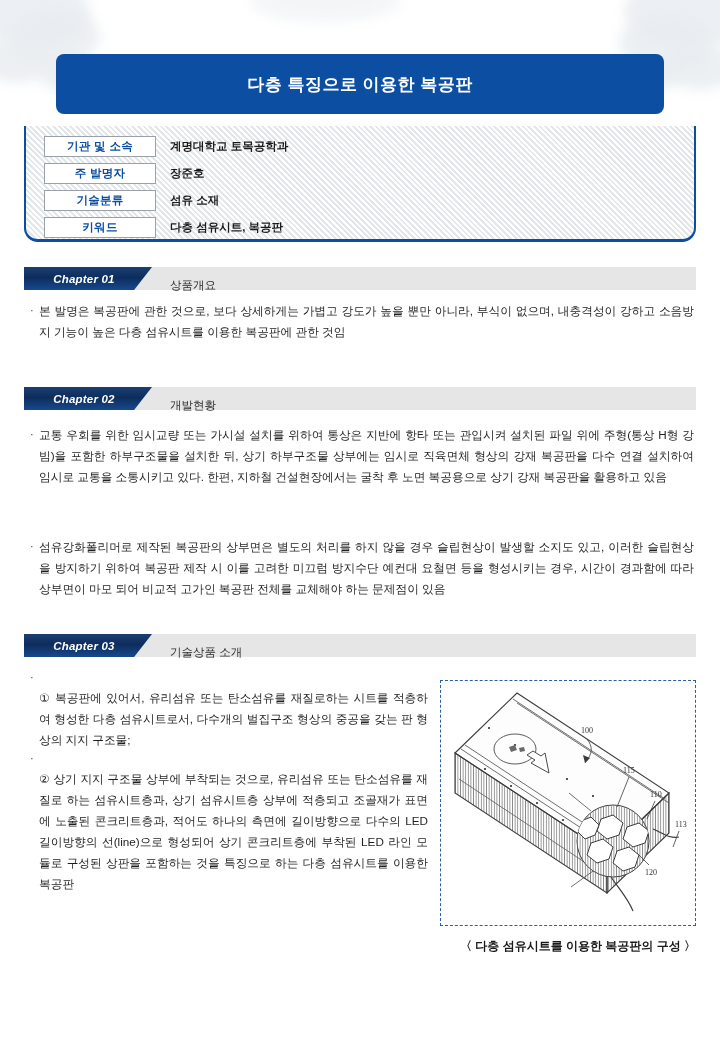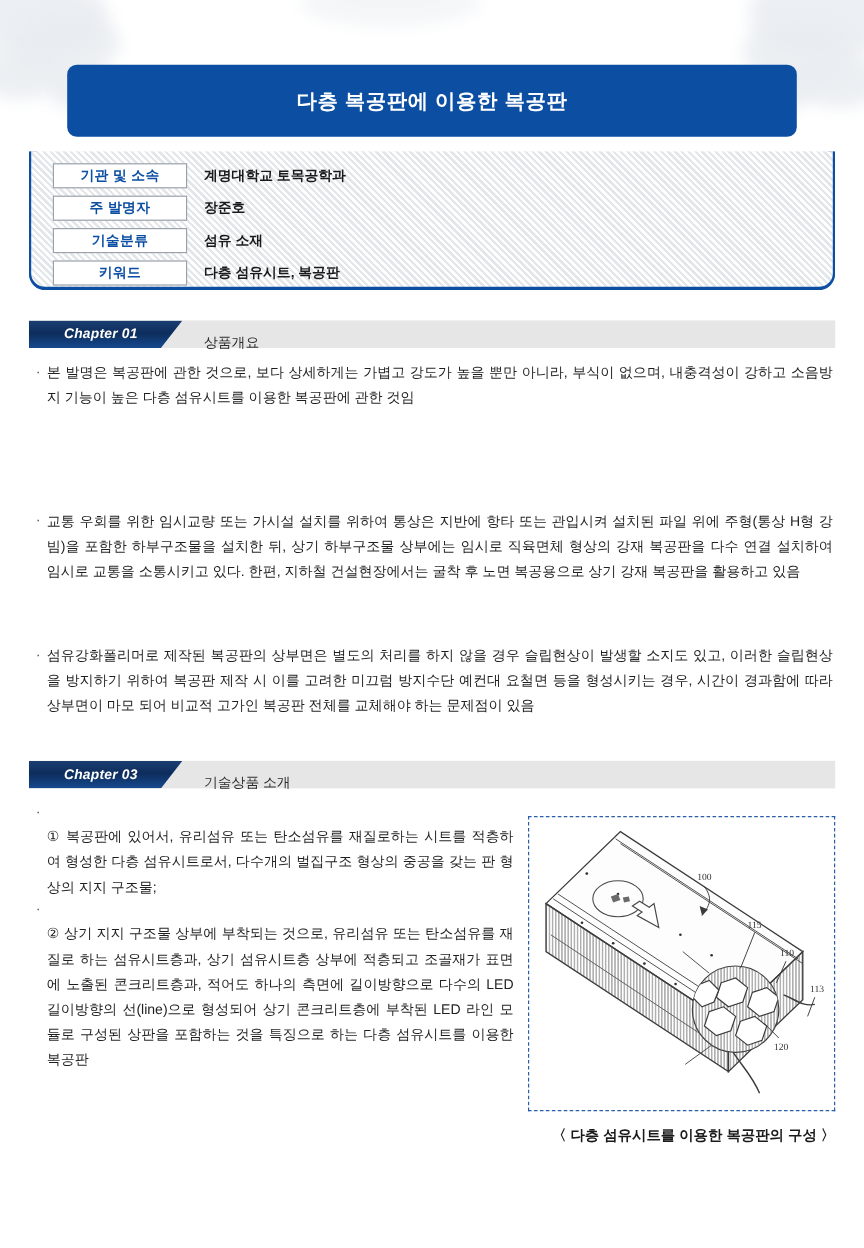--- a/index.html
+++ b/index.html
@@ -185,21 +185,21 @@
     <div class="cloud cl3"></div>
     <div class="cloud cl4"></div>
     <div class="cloud cl5"></div>
     <div class="cloud cl6"></div>
     <div class="cloud cl7"></div>
     <div class="cloud cl8"></div>
     <div class="cloud cl9"></div>
   </div>
 
   <div class="title-banner">
-    <span>다층 복공판에 이용한 복공판</span>
+    <span>다층 특징으로 이용한 복공판</span>
   </div>
 
   <div class="info-panel">
 
     <div class="info-row">
       <div class="info-label">기관 및 소속</div>
       <div class="info-value">계명대학교 토목공학과</div>
     </div>
 
     <div class="info-row">
@@ -224,20 +224,26 @@
       <span>Chapter 01</span>
     </div>
     <div class="chapter-title">상품개요</div>
   </div>
 
   <div class="bullet" style="left:30px; top:300px; width:664px;">
     <div class="dot">·</div>
     <div class="txt">본 발명은 복공판에 관한 것으로, 보다 상세하게는 가볍고 강도가 높을 뿐만 아니라, 부식이 없으며, 내충격성이 강하고 소음방지 기능이 높은 다층 섬유시트를 이용한 복공판에 관한 것임</div>
   </div>
 
+  <div class="chapter" style="top:387px;">
+    <div class="chapter-tag">
+      <span>Chapter 02</span>
+    </div>
+    <div class="chapter-title">개발현황</div>
+  </div>
 
   <div class="bullet" style="left:30px; top:424px; width:664px;">
     <div class="dot">·</div>
     <div class="txt">교통 우회를 위한 임시교량 또는 가시설 설치를 위하여 통상은 지반에 항타 또는 관입시켜 설치된 파일 위에 주형(통상 H형 강빔)을 포함한 하부구조물을 설치한 뒤, 상기 하부구조물 상부에는 임시로 직육면체 형상의 강재 복공판을 다수 연결 설치하여 임시로 교통을 소통시키고 있다. 한편, 지하철 건설현장에서는 굴착 후 노면 복공용으로 상기 강재 복공판을 활용하고 있음</div>
   </div>
 
   <div class="bullet" style="left:30px; top:536px; width:664px;">
     <div class="dot">·</div>
     <div class="txt">섬유강화폴리머로 제작된 복공판의 상부면은 별도의 처리를 하지 않을 경우 슬립현상이 발생할 소지도 있고, 이러한 슬립현상을 방지하기 위하여 복공판 제작 시 이를 고려한 미끄럼 방지수단 예컨대 요철면 등을 형성시키는 경우, 시간이 경과함에 따라 상부면이 마모 되어 비교적 고가인 복공판 전체를 교체해야 하는 문제점이 있음</div>
   </div>

